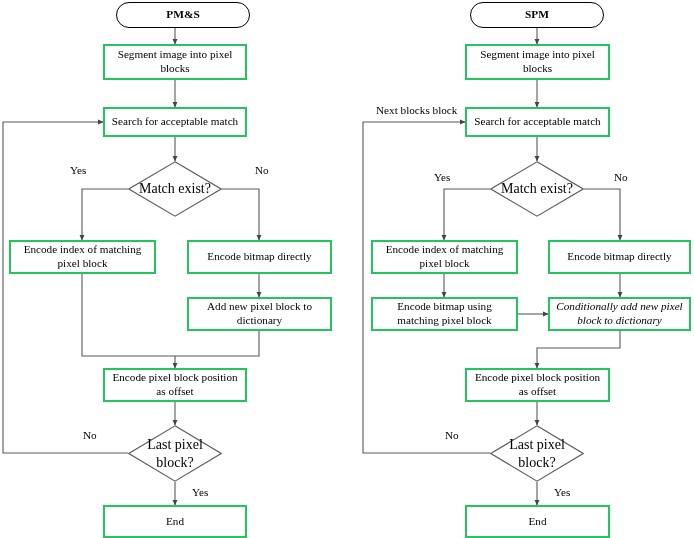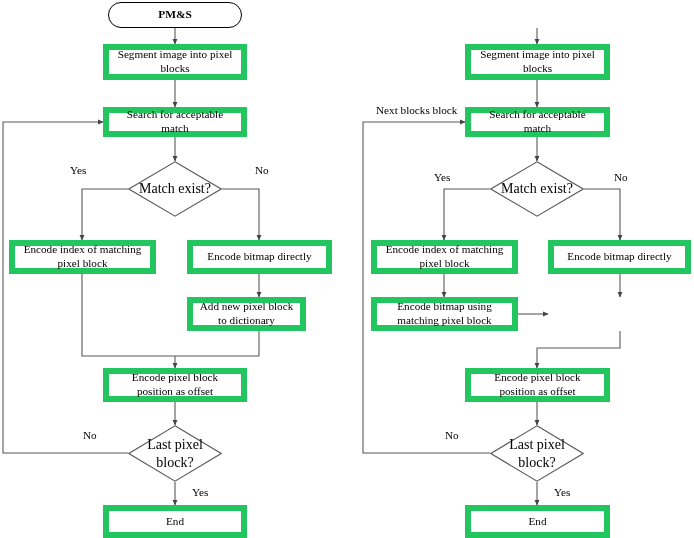--- a/index.html
+++ b/index.html
@@ -19,21 +19,21 @@
     position: absolute;
     left: 0;
     top: 0;
     width: 694px;
     height: 538px;
     pointer-events: none;
   }
   .node {
     position: absolute;
     box-sizing: border-box;
-    border: 6px solid #22c55e;
+    border: 2px solid #22c55e;
     background: #ffffff;
     display: flex;
     align-items: center;
     justify-content: center;
     text-align: center;
     font-size: 11.2px;
     line-height: 1.22;
     color: #000000;
     padding: 0 4px;
   }
@@ -120,21 +120,21 @@
       <path d="M620,331 L620,348 L537,348 L537,368" marker-end="url(#arrow)"></path>
 
       <path d="M537,402 L537,425" marker-end="url(#arrow)"></path>
 
       <path d="M490,453 L363,453 L363,122 L465,122" marker-end="url(#arrow)"></path>
 
       <path d="M537,482 L537,505" marker-end="url(#arrow)"></path>
     </g>
   </svg>
 
-  <div class="node terminator" style="left:108px; top:2px; width:134px; height:26px;">
+  <div class="node terminator" style="left:116px; top:2px; width:134px; height:26px;">
     <span>PM&amp;S</span>
   </div>
 
   <div class="node" style="left:103px; top:44px; width:144px; height:36px;">
     <span>Segment image into pixel blocks</span>
   </div>
 
   <div class="node" style="left:103px; top:107px; width:144px; height:30px;">
     <span>Search for acceptable match</span>
   </div>
@@ -150,21 +150,21 @@
   <div class="edge-label" style="left:255px; top:164px;">No</div>
 
   <div class="node" style="left:9px; top:240px; width:147px; height:34px;">
     <span>Encode index of matching pixel block</span>
   </div>
 
   <div class="node" style="left:187px; top:240px; width:145px; height:34px;">
     <span>Encode bitmap directly</span>
   </div>
 
-  <div class="node" style="left:187px; top:297px; width:119px; height:34px;">
+  <div class="node" style="left:187px; top:297px; width:145px; height:34px;">
     <span>Add new pixel block to dictionary</span>
   </div>
 
   <div class="node" style="left:103px; top:368px; width:144px; height:34px;">
     <span>Encode pixel block position as offset</span>
   </div>
 
   <div class="node diamond" style="left:128px; top:425px; width:94px; height:57px;">
     <svg class="dshape" viewBox="0 0 94 57" preserveAspectRatio="none">
       <polygon points="47,0.8 93.2,28.5 47,56.2 0.8,28.5" fill="#ffffff" stroke="#595959" stroke-width="1.1"></polygon>
@@ -172,20 +172,23 @@
     <span class="dlabel">Last pixel block?</span>
   </div>
 
   <div class="edge-label" style="left:83px; top:429px;">No</div>
   <div class="edge-label" style="left:192px; top:486px;">Yes</div>
 
   <div class="node" style="left:103px; top:505px; width:144px; height:33px;">
     <span>End</span>
   </div>
 
+  <div class="node terminator" style="left:470px; top:2px; width:134px; height:26px;">
+    <span>SPM</span>
+  </div>
 
   <div class="node" style="left:465px; top:44px; width:145px; height:36px;">
     <span>Segment image into pixel blocks</span>
   </div>
 
   <div class="node" style="left:465px; top:107px; width:145px; height:30px;">
     <span>Search for acceptable match</span>
   </div>
 
   <div class="edge-label" style="left:376px; top:104px;">Next blocks block</div>
@@ -205,20 +208,23 @@
   </div>
 
   <div class="node" style="left:548px; top:240px; width:143px; height:34px;">
     <span>Encode bitmap directly</span>
   </div>
 
   <div class="node" style="left:371px; top:297px; width:147px; height:34px;">
     <span>Encode bitmap using matching pixel block</span>
   </div>
 
+  <div class="node italic" style="left:548px; top:297px; width:143px; height:34px;">
+    <span>Conditionally add new pixel block to dictionary</span>
+  </div>
 
   <div class="node" style="left:465px; top:368px; width:145px; height:34px;">
     <span>Encode pixel block position as offset</span>
   </div>
 
   <div class="node diamond" style="left:490px; top:425px; width:94px; height:57px;">
     <svg class="dshape" viewBox="0 0 94 57" preserveAspectRatio="none">
       <polygon points="47,0.8 93.2,28.5 47,56.2 0.8,28.5" fill="#ffffff" stroke="#595959" stroke-width="1.1"></polygon>
     </svg>
     <span class="dlabel">Last pixel block?</span>

